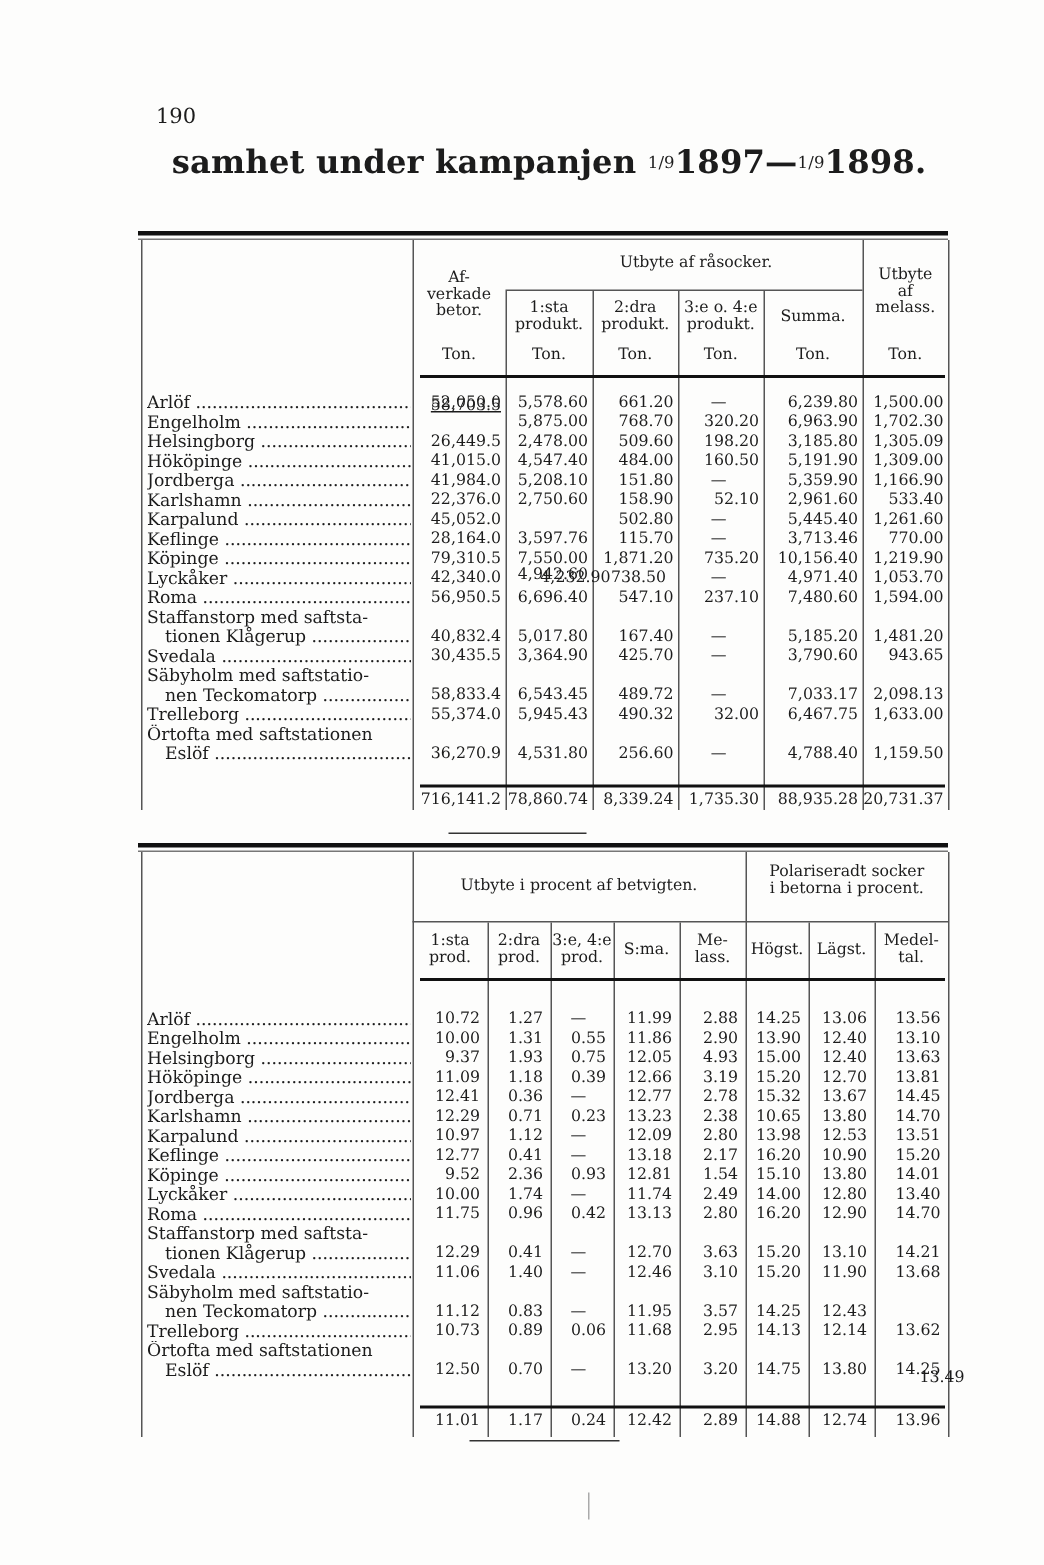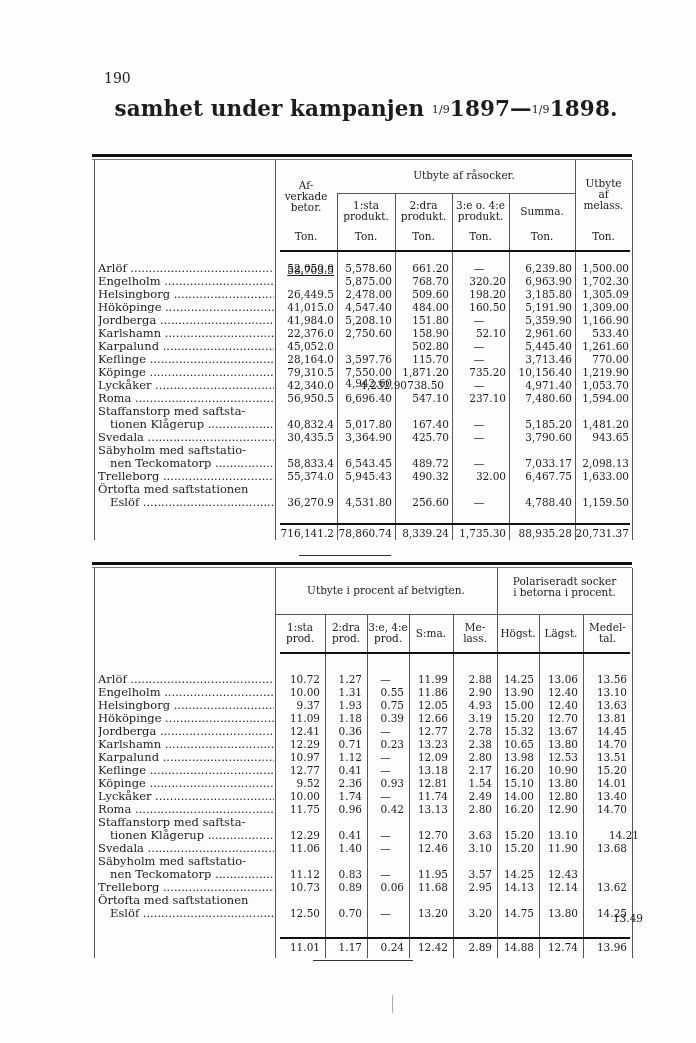--- a/index.html
+++ b/index.html
@@ -372,21 +372,21 @@
       <div class="num" style="left: 583px; top: 803px; width: 44px;">14.70</div>
       <div class="name" style="top: 816px;"><span>Staffanstorp med saftsta-</span></div>
       <div class="name indent" style="top: 829px;"><span>tionen Klågerup</span><span class="dots"></span></div>
       <div class="num" style="left: 275px; top: 829px; width: 45px;">12.29</div>
       <div class="num" style="left: 325px; top: 829px; width: 37px;">0.41</div>
       <div class="num center" style="left: 367px; top: 829px; width: 37px;">—</div>
       <div class="num" style="left: 409px; top: 829px; width: 39px;">12.70</div>
       <div class="num" style="left: 453px; top: 829px; width: 39px;">3.63</div>
       <div class="num" style="left: 497px; top: 829px; width: 37px;">15.20</div>
       <div class="num" style="left: 539px; top: 829px; width: 39px;">13.10</div>
-      <div class="num" style="left: 583px; top: 829px; width: 44px; padding-left: 12px;">14.21</div>
+      <div class="num" style="left: 583px; top: 829px; width: 44px;">14.21</div>
       <div class="name" style="top: 842px;"><span>Svedala</span><span class="dots"></span></div>
       <div class="num" style="left: 275px; top: 842px; width: 45px;">11.06</div>
       <div class="num" style="left: 325px; top: 842px; width: 37px;">1.40</div>
       <div class="num center" style="left: 367px; top: 842px; width: 37px;">—</div>
       <div class="num" style="left: 409px; top: 842px; width: 39px;">12.46</div>
       <div class="num" style="left: 453px; top: 842px; width: 39px;">3.10</div>
       <div class="num" style="left: 497px; top: 842px; width: 37px;">15.20</div>
       <div class="num" style="left: 539px; top: 842px; width: 39px;">11.90</div>
       <div class="num" style="left: 583px; top: 842px; width: 44px;">13.68</div>
       <div class="name" style="top: 855px;"><span>Säbyholm med saftstatio-</span></div>

